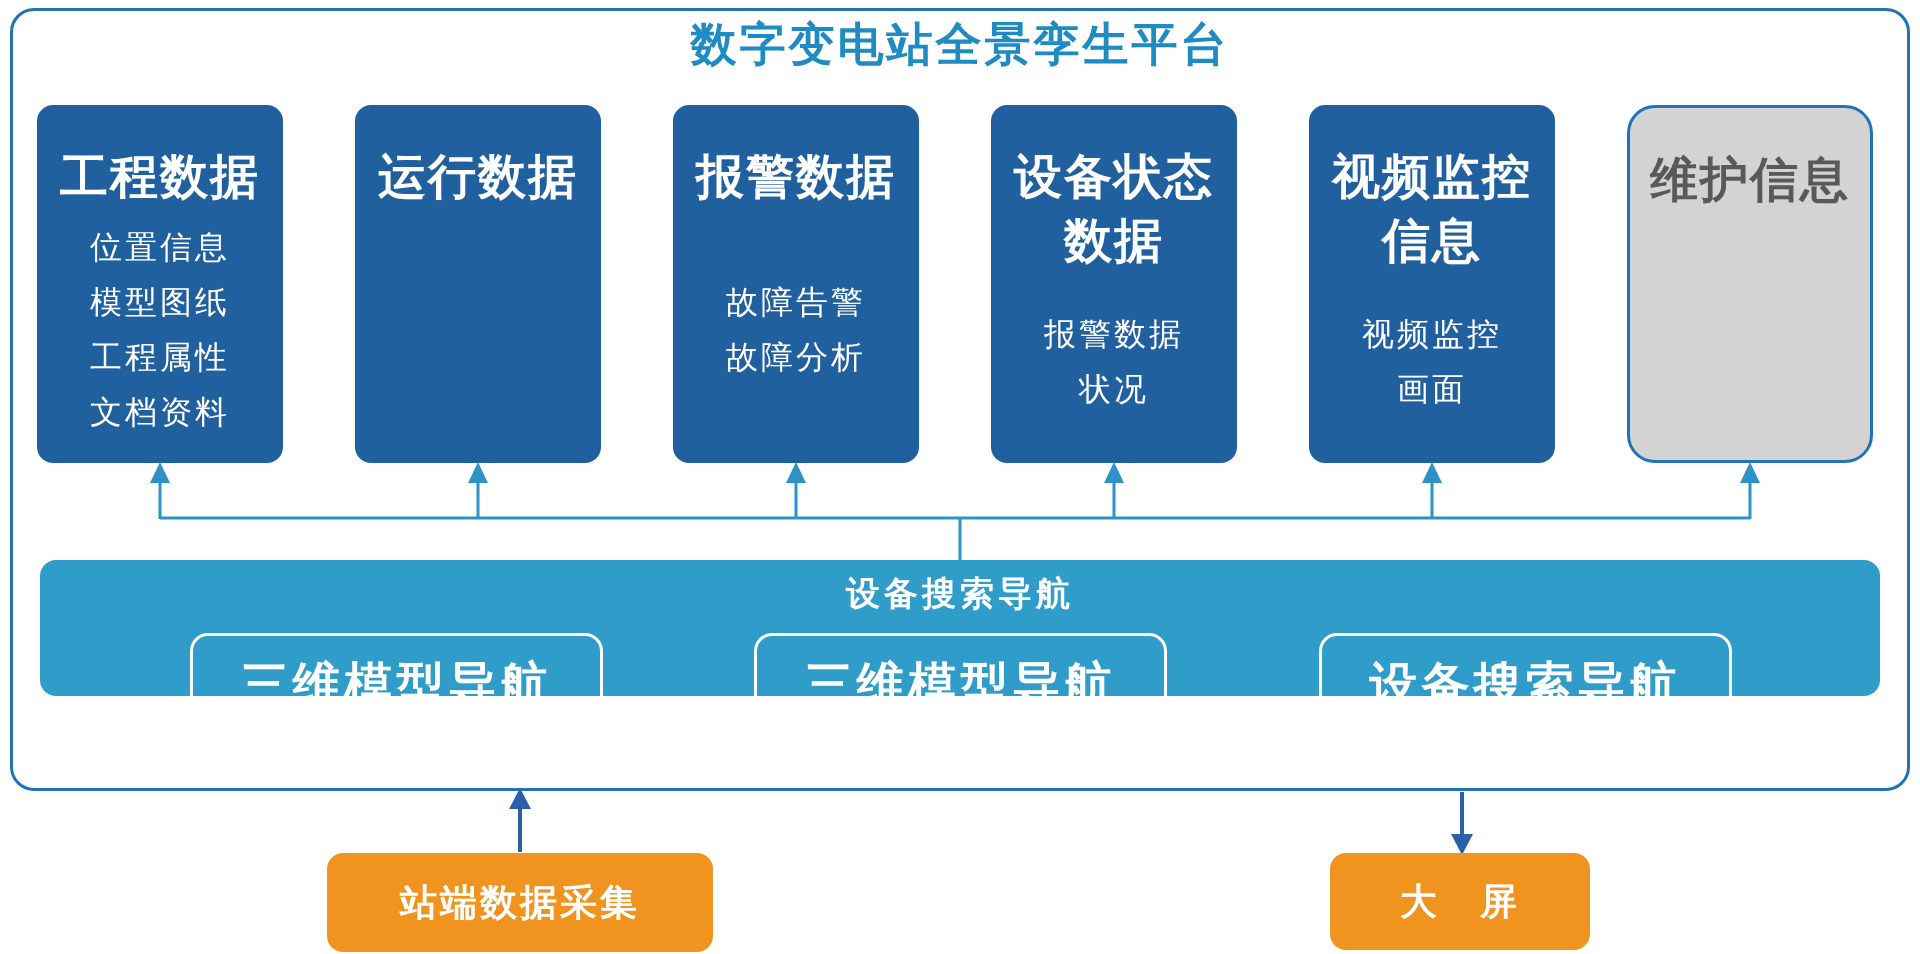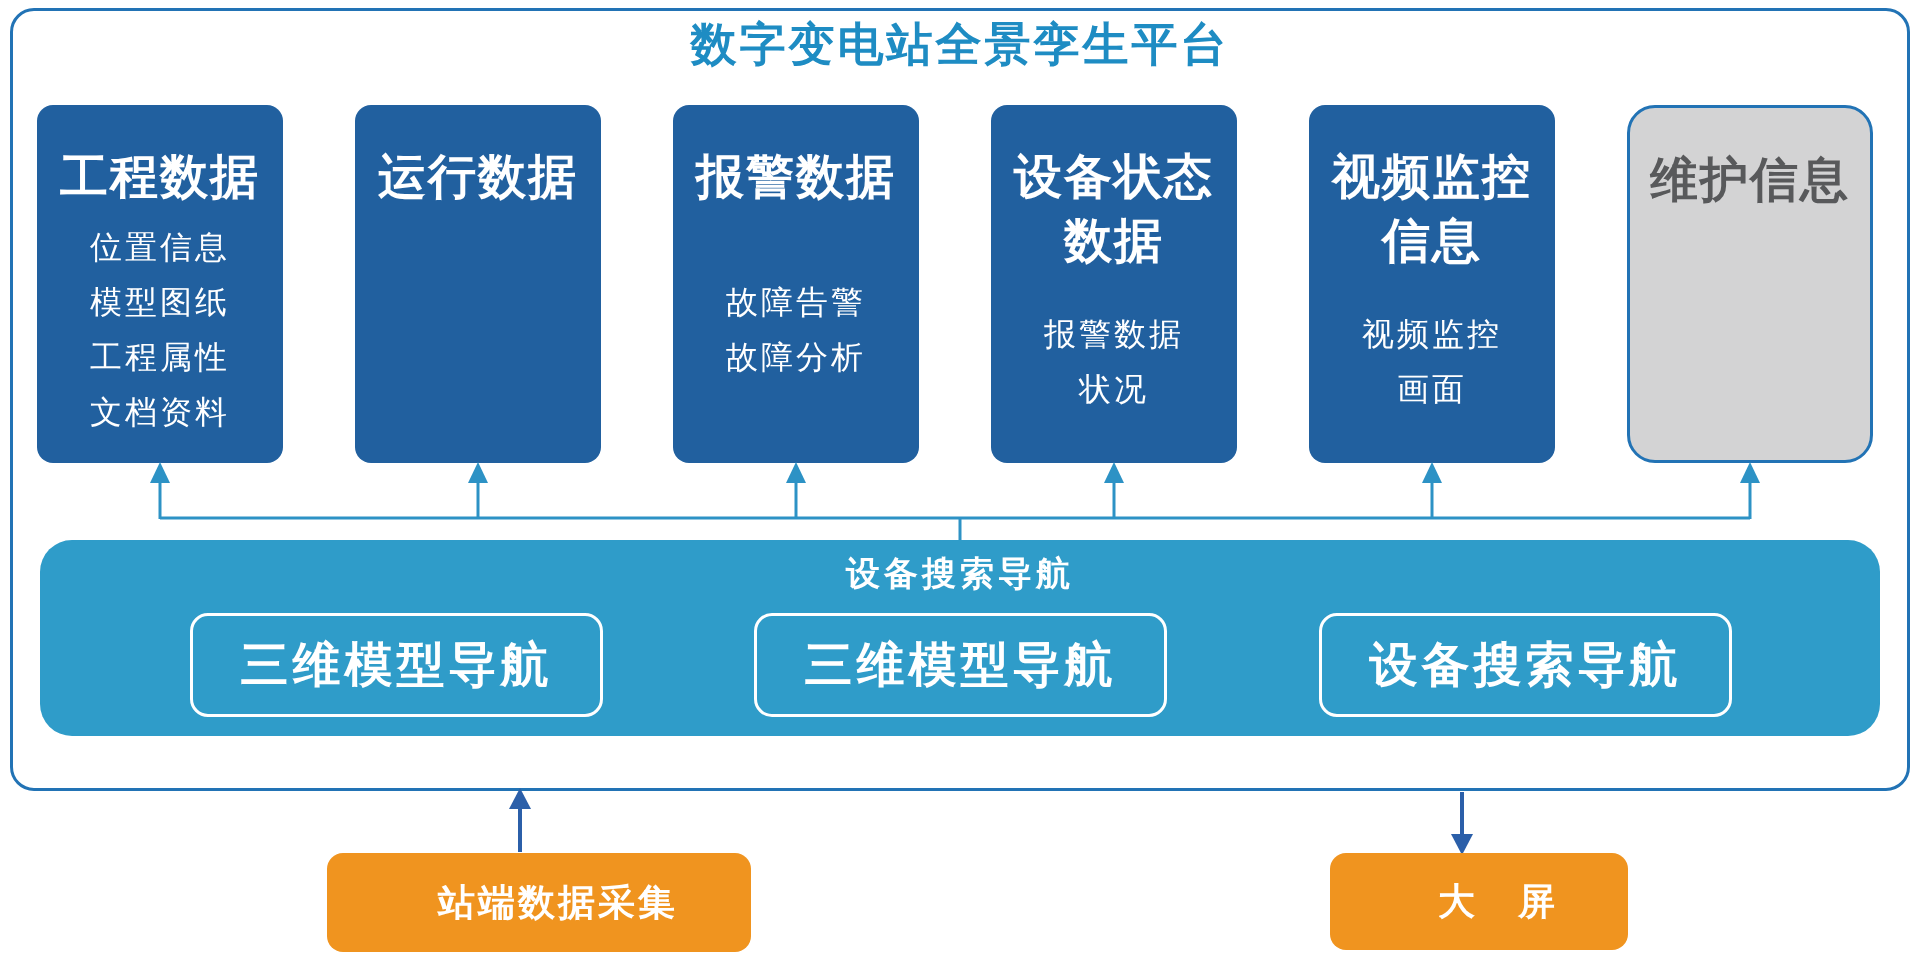--- a/index.html
+++ b/index.html
@@ -28,40 +28,40 @@
   }
   .card-title{
     margin-top:40px;text-align:center;font-size:48px;font-weight:bold;
     letter-spacing:2px;line-height:1.33;white-space:pre-line;
   }
   .card-items{flex:1;display:flex;flex-direction:column;justify-content:center;padding-bottom:12px;}
   .card-item{
     text-align:center;font-size:32px;letter-spacing:3px;line-height:55px;white-space:pre-line;
   }
   .navbar{
-    position:absolute;left:40px;top:540px;width:1840px;height:196px;
-    background:var(--nav-teal,#2F9CC9);border-radius:32px;
+    position:absolute;left:40px;top:560px;width:1840px;height:136px;
+    background:var(--nav-teal,#2F9CC9);border-radius:16px;
   }
   .navbar-title{
     text-align:center;padding-top:11px;font-size:34px;font-weight:bold;
     color:#fff;letter-spacing:4px;
   }
   .nav-btn{
     position:absolute;top:73px;height:104px;width:413px;
     border:3px solid #ffffff;border-radius:18px;box-sizing:border-box;
     display:flex;align-items:center;justify-content:center;
     color:#fff;font-size:48px;font-weight:bold;letter-spacing:4px;background:transparent;
   }
   .nav-btn-0{left:150px;}
   .nav-btn-1{left:714px;}
   .nav-btn-2{left:1279px;}
   .orange-box{
     position:absolute;background:var(--orange,#F0941F);color:#fff;
     font-weight:bold;font-size:37px;letter-spacing:3px;border-radius:16px;
-    display:flex;align-items:center;justify-content:center;padding-left:38px;
+    display:flex;align-items:center;justify-content:center;
   }
   .orange-src{left:327px;top:853px;width:386px;height:99px;}
   .orange-screen{left:1330px;top:853px;width:260px;height:97px;justify-content:center;}
   .overlay{position:absolute;left:0;top:0;width:1920px;height:954px;pointer-events:none;}
   .connector-stroke{stroke:var(--connector-blue,#2D92C5);stroke-width:3;fill:none;}
   .connector-fill{fill:var(--connector-blue,#2D92C5);}
   .darkarrow-stroke{stroke:var(--arrow-dark-blue,#2B5FA9);stroke-width:4;fill:none;}
   .darkarrow-fill{fill:var(--arrow-dark-blue,#2B5FA9);}
 </style>
 </head>

